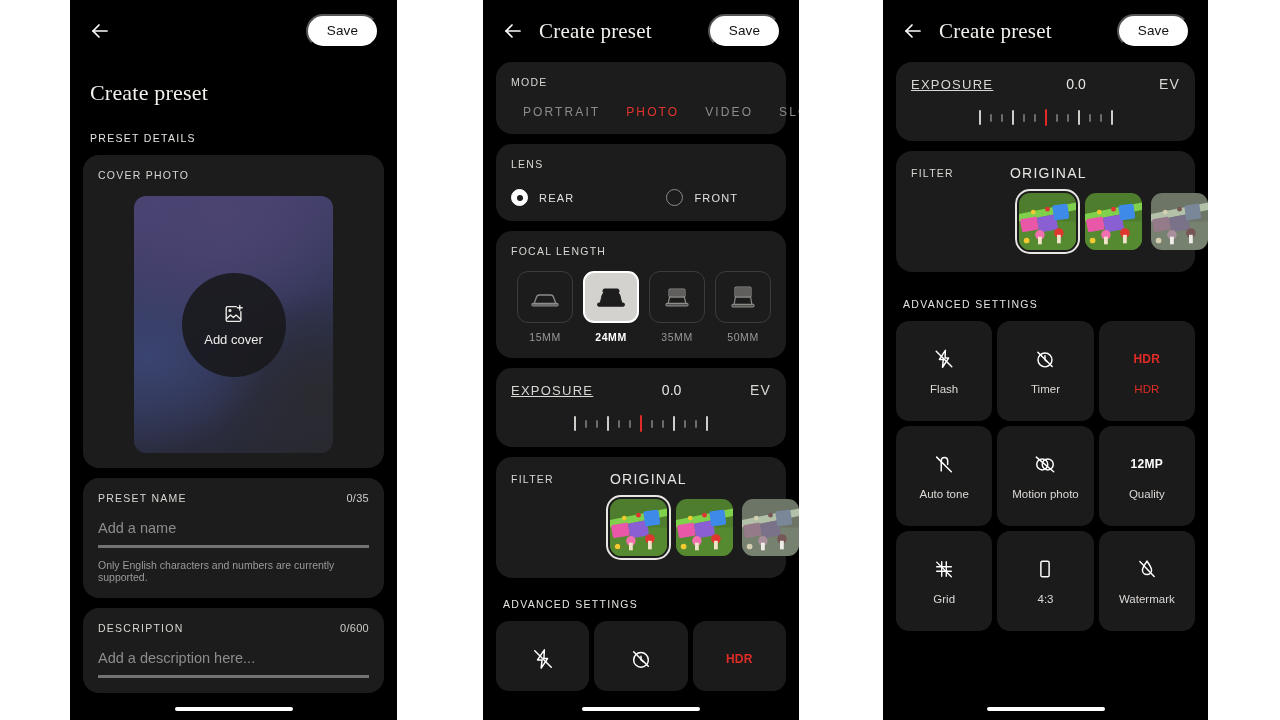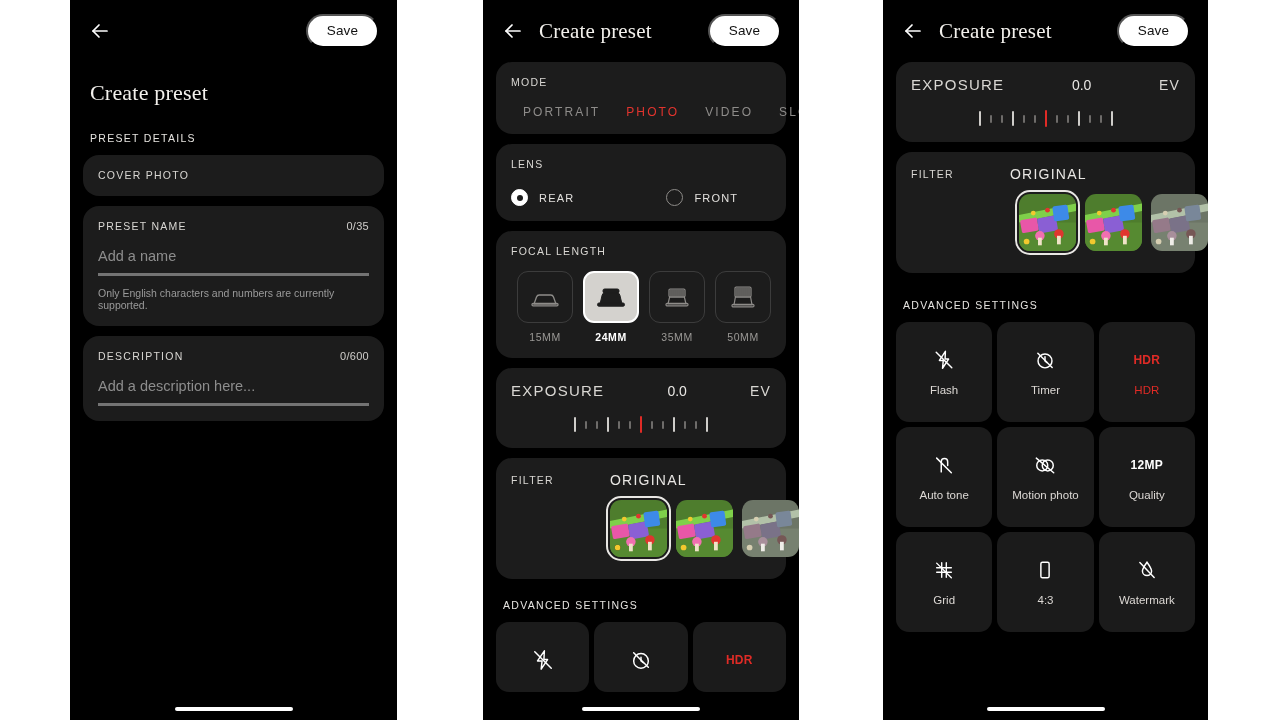--- a/index.html
+++ b/index.html
@@ -119,21 +119,21 @@
     width: 56px; height: 52px; border-radius: 11px;
     border: 1px solid #3c3c3c; display:flex; align-items:center; justify-content:center;
   }
   .focal-box.sel { background: #d4d2ce; border: 2px solid #ffffff; }
   .focal-box svg { display:block; }
   .focal-name { font-size: 10.5px; letter-spacing: .6px; color: #9b9996; }
   .focal-item.sel .focal-name { color: #ffffff; font-weight: bold; }
 
   
   .exp-head { display:flex; align-items:center; }
-  .exp-head .l { font-size: 15px; letter-spacing: 1.25px; color:#d9d7d3; }
+  .exp-head .l { font-size: 13px; letter-spacing: 1.25px; color:#d9d7d3;text-decoration:underline; }
   .exp-head .v { font-size: 14px; color:#e9e7e4; margin: 0 auto; }
   .exp-head .r { font-size: 14px; letter-spacing: 1.2px; color:#d9d7d3; }
   .exp-ticks { display:flex; align-items:center; justify-content:center; gap:9px; margin-top: 17px; }
   .tick { width: 2px; background:#cfcdca; border-radius:1px; }
   .tick.maj { height: 15px; }
   .tick.min { height: 8px; background:#6e6c6a; }
   .tick.cur { height: 17px; background:#e02b26; }
 
   
   .filter-head { display:flex; align-items:center; }
@@ -188,20 +188,35 @@
       </span>
       <button class="save-btn">Save</button>
     </div>
 
     <div class="page-title-big">Create preset</div>
 
     <div class="sec-label">PRESET DETAILS</div>
 
     <div class="card">
       <div class="card-label">COVER PHOTO</div>
+      <div class="cover-wrap">
+        <div class="cover">
+          <div class="cover-btn">
+            <span>
+              <svg viewBox="0 0 24 24" fill="none" stroke="#ecebe8" stroke-width="1.5" stroke-linecap="round" stroke-linejoin="round">
+                <path d="M14.5 4H5a1.5 1.5 0 0 0-1.5 1.5v13A1.5 1.5 0 0 0 5 20h13a1.5 1.5 0 0 0 1.5-1.5V9.5"></path>
+                <circle cx="7.6" cy="8.2" r="1"></circle>
+                <path d="M3.9 17.2l4.3-4.1 3.1 2.8 3-2.7 5 4.6"></path>
+                <path d="M18.3 2.6v5.2M15.7 5.2h5.2"></path>
+              </svg>
+            </span>
+            <span class="cover-btn-label">Add cover</span>
+          </div>
+        </div>
+      </div>
     </div>
 
     <div class="card">
       <div class="card-row">
         <span class="card-label">PRESET NAME</span>
         <span class="counter">0/35</span>
       </div>
       <div class="field-input">Add a name</div>
       <div class="field-hint">Only English characters and numbers are currently supported.</div>
     </div>

